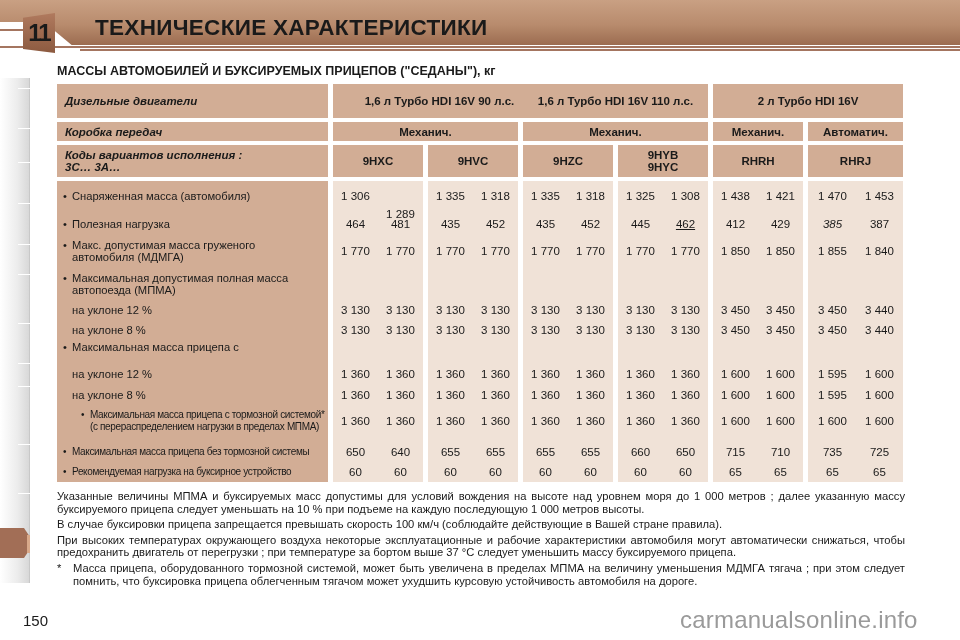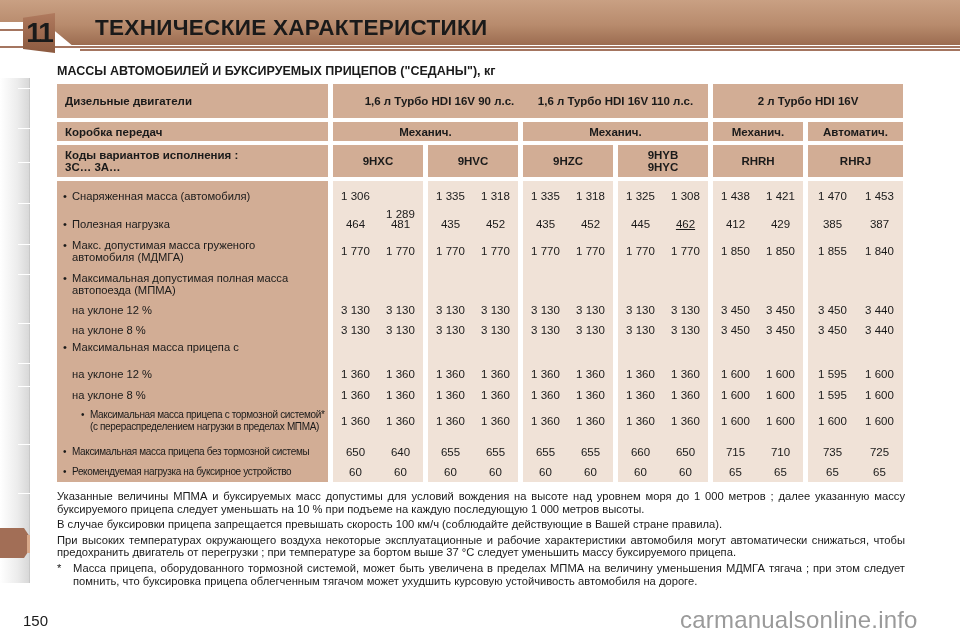--- a/index.html
+++ b/index.html
@@ -16,21 +16,21 @@
     clip-path: polygon(0 0, 55% 0, 100% 100%, 0 100%);
   }
   .hdr-line1 { position: absolute; left: 0; top: 46px; width: 960px; height: 2px; background: #a47560; }
   .hdr-line2 { position: absolute; left: 80px; top: 49px; width: 880px; height: 2px; background: #a47560; }
   .hdr-line3 { position: absolute; left: 0; top: 29px; width: 28px; height: 2px; background: #a47560; }
   .chapter-badge {
     position: absolute; left: 23px; top: 13px; width: 32px; height: 40px;
     background: linear-gradient(to bottom, #b07a5e, #8c5a40);
     clip-path: polygon(0 12%, 100% 0, 100% 100%, 0 90%);
     display: flex; align-items: center; justify-content: center;
-    font-weight: bold; font-size: 28px; color: #1a1a1a; letter-spacing: -2px;
+    font-weight: bold; font-size: 24px; color: #1a1a1a; letter-spacing: -2px;
   }
   .chapter-title {
     position: absolute; left: 95px; top: 15px; font-weight: bold; font-size: 22.5px;
     color: #1a1a1a; letter-spacing: 0.3px;
   }
 
   
   .side-strip {
     position: absolute; left: 0; top: 78px; width: 30px; height: 505px;
     background: linear-gradient(to right, #ffffff 0%, #ececec 60%, #d8d8d8 100%);
@@ -48,21 +48,21 @@
   .section-title {
     position: absolute; left: 57px; top: 64px; font-weight: bold; font-size: 12.5px; color: #1a1a1a;
   }
 
   
   .cell {
     position: absolute; display: flex; align-items: center; justify-content: center;
     font-size: 11.5px; color: #1a1a1a; text-align: center;
   }
   .hcell { background: #d2ad95; font-weight: bold; }
-  .hcell.left { justify-content: flex-start; padding-left: 8px; text-align: right; }
+  .hcell.left { justify-content: flex-start; padding-left: 8px; text-align: right; font-style: italic; }
   .bodycol { position: absolute; background: #f0e2d7; }
   .bodylabel { position: absolute; background: #d2ad95; }
 
   .lbl { position: absolute; left: 63px; font-size: 11.2px; color: #1a1a1a; line-height: 12px; white-space: nowrap; }
   .lbl.indent { left: 72px; }
   .lbl.narrow { font-size: 10px; letter-spacing: -0.35px; }
   .lbl .bul { display: inline-block; width: 9px; }
   .lbl .cont { display: block; padding-left: 9px; }
 
   .val { position: absolute; width: 45px; text-align: center; font-size: 11.5px; color: #1a1a1a; }
@@ -169,21 +169,21 @@
       <div class="val" style="left: 333px; top: 218px;">464</div>
       <div class="val" style="left: 378px; top: 218px;">481</div>
       <div class="val" style="left: 428px; top: 218px;">435</div>
       <div class="val" style="left: 473px; top: 218px;">452</div>
       <div class="val" style="left: 523px; top: 218px;">435</div>
       <div class="val" style="left: 568px; top: 218px;">452</div>
       <div class="val" style="left: 618px; top: 218px;">445</div>
       <div class="val" style="left: 663px; top: 218px; text-decoration: underline;">462</div>
       <div class="val" style="left: 713px; top: 218px;">412</div>
       <div class="val" style="left: 758px; top: 218px;">429</div>
-      <div class="val" style="left: 810px; top: 218px;">385</div>
+      <div class="val" style="left: 810px; top: 218px; font-style: italic;">385</div>
       <div class="val" style="left: 857px; top: 218px;">387</div>
       <div class="val" style="left: 333px; top: 245px;">1 770</div>
       <div class="val" style="left: 378px; top: 245px;">1 770</div>
       <div class="val" style="left: 428px; top: 245px;">1 770</div>
       <div class="val" style="left: 473px; top: 245px;">1 770</div>
       <div class="val" style="left: 523px; top: 245px;">1 770</div>
       <div class="val" style="left: 568px; top: 245px;">1 770</div>
       <div class="val" style="left: 618px; top: 245px;">1 770</div>
       <div class="val" style="left: 663px; top: 245px;">1 770</div>
       <div class="val" style="left: 713px; top: 245px;">1 850</div>

